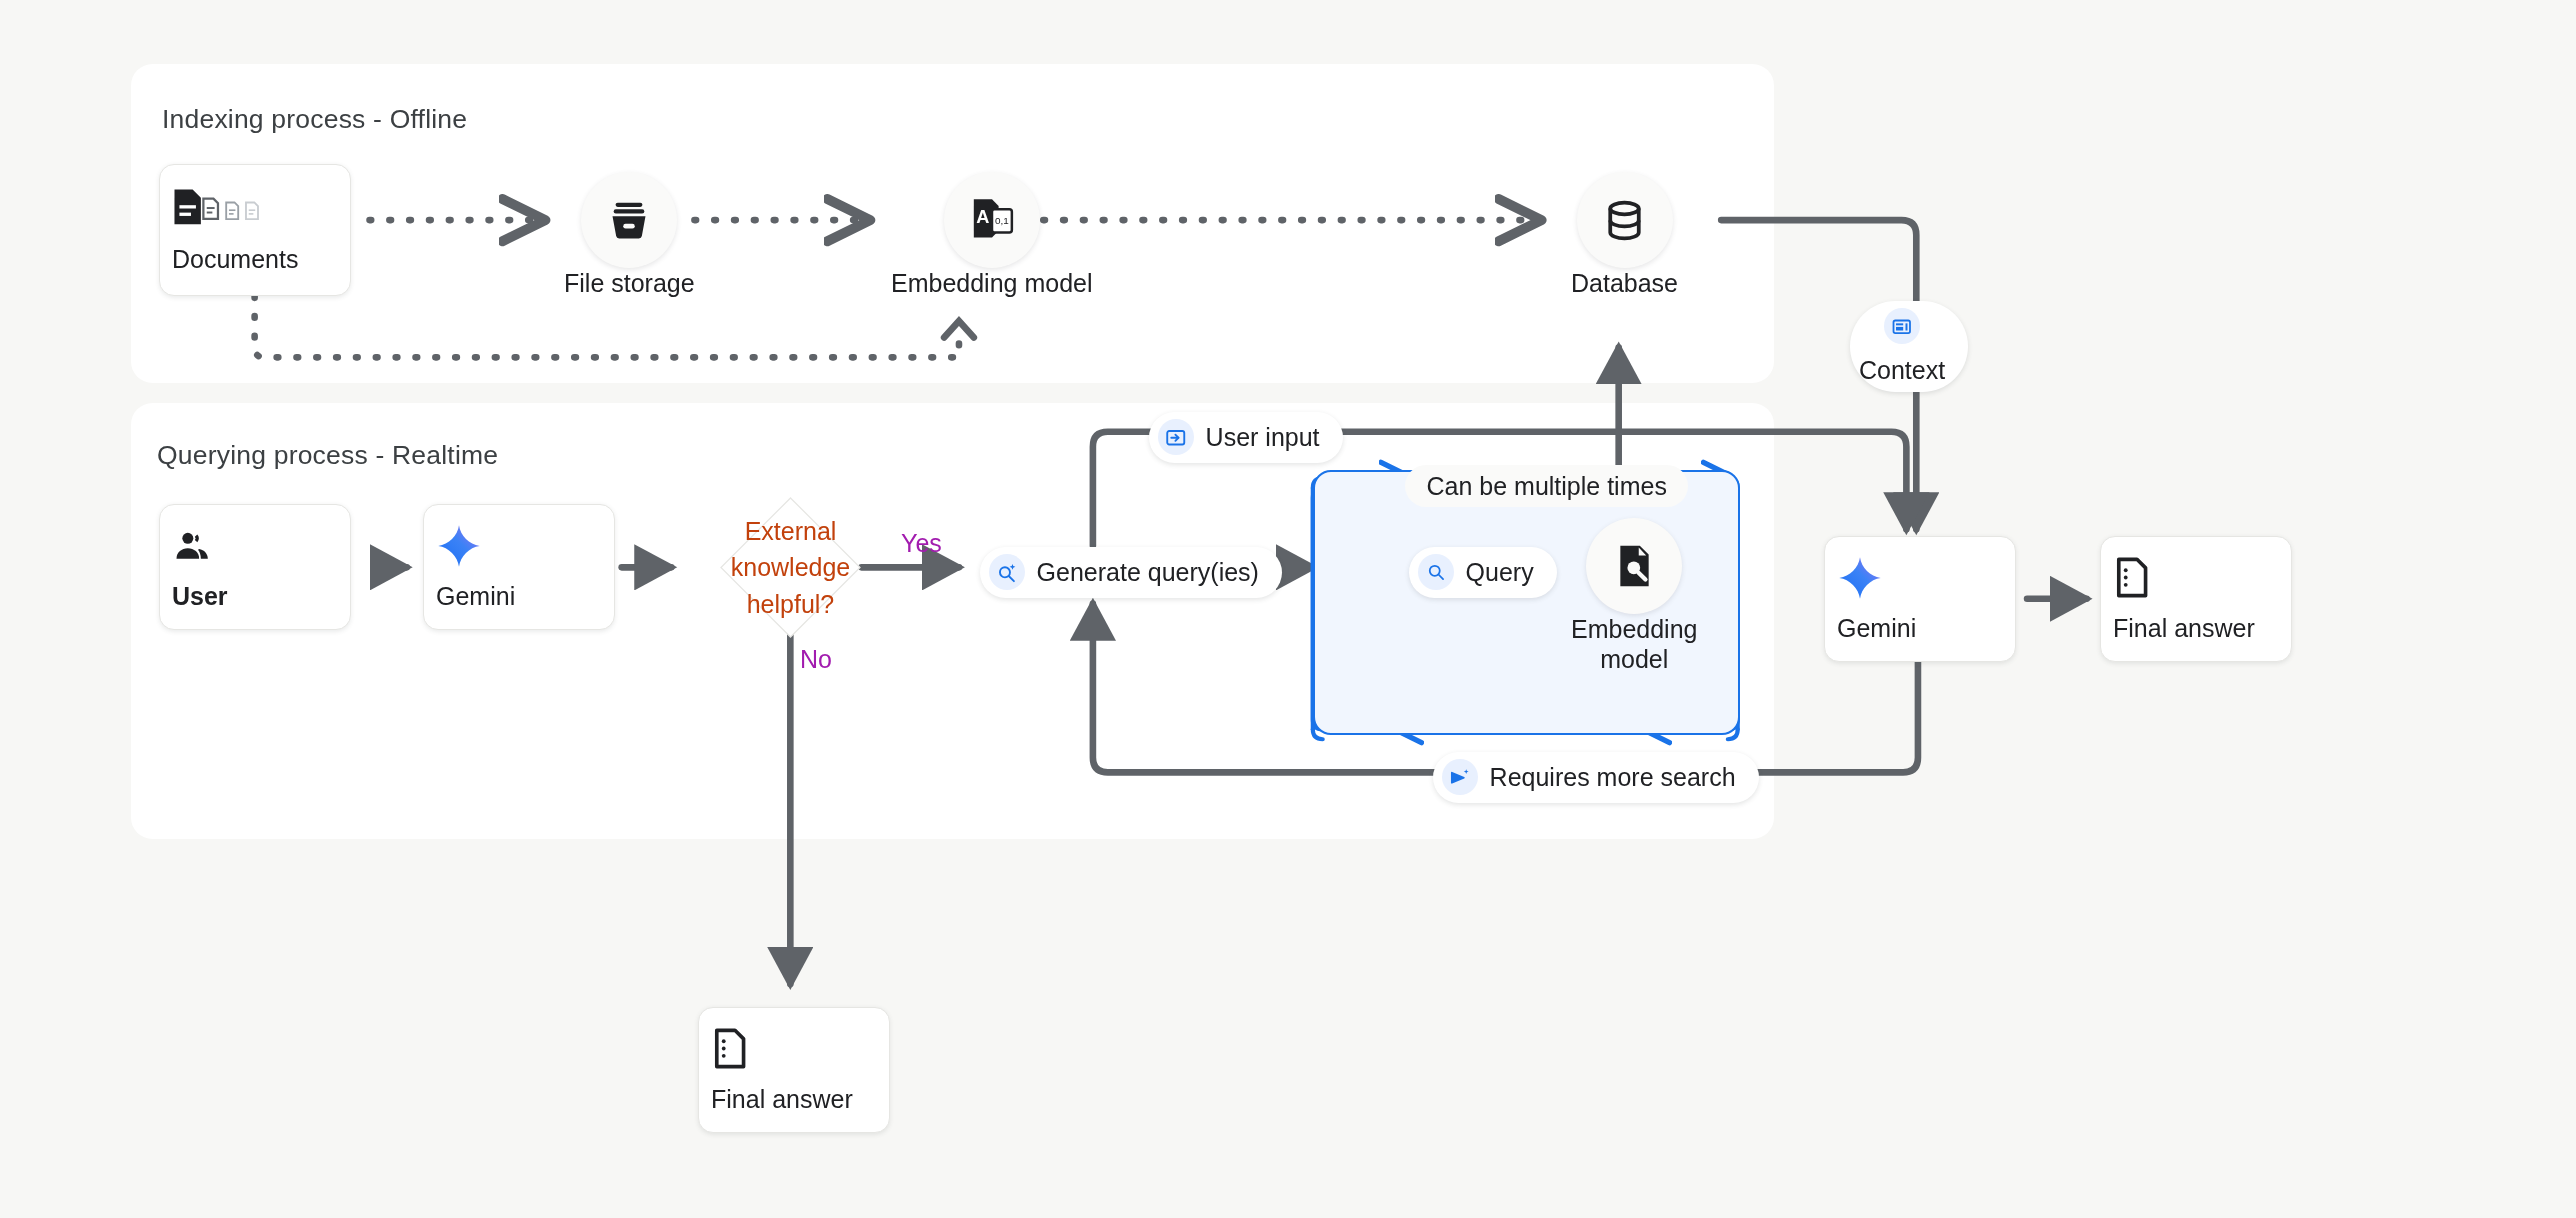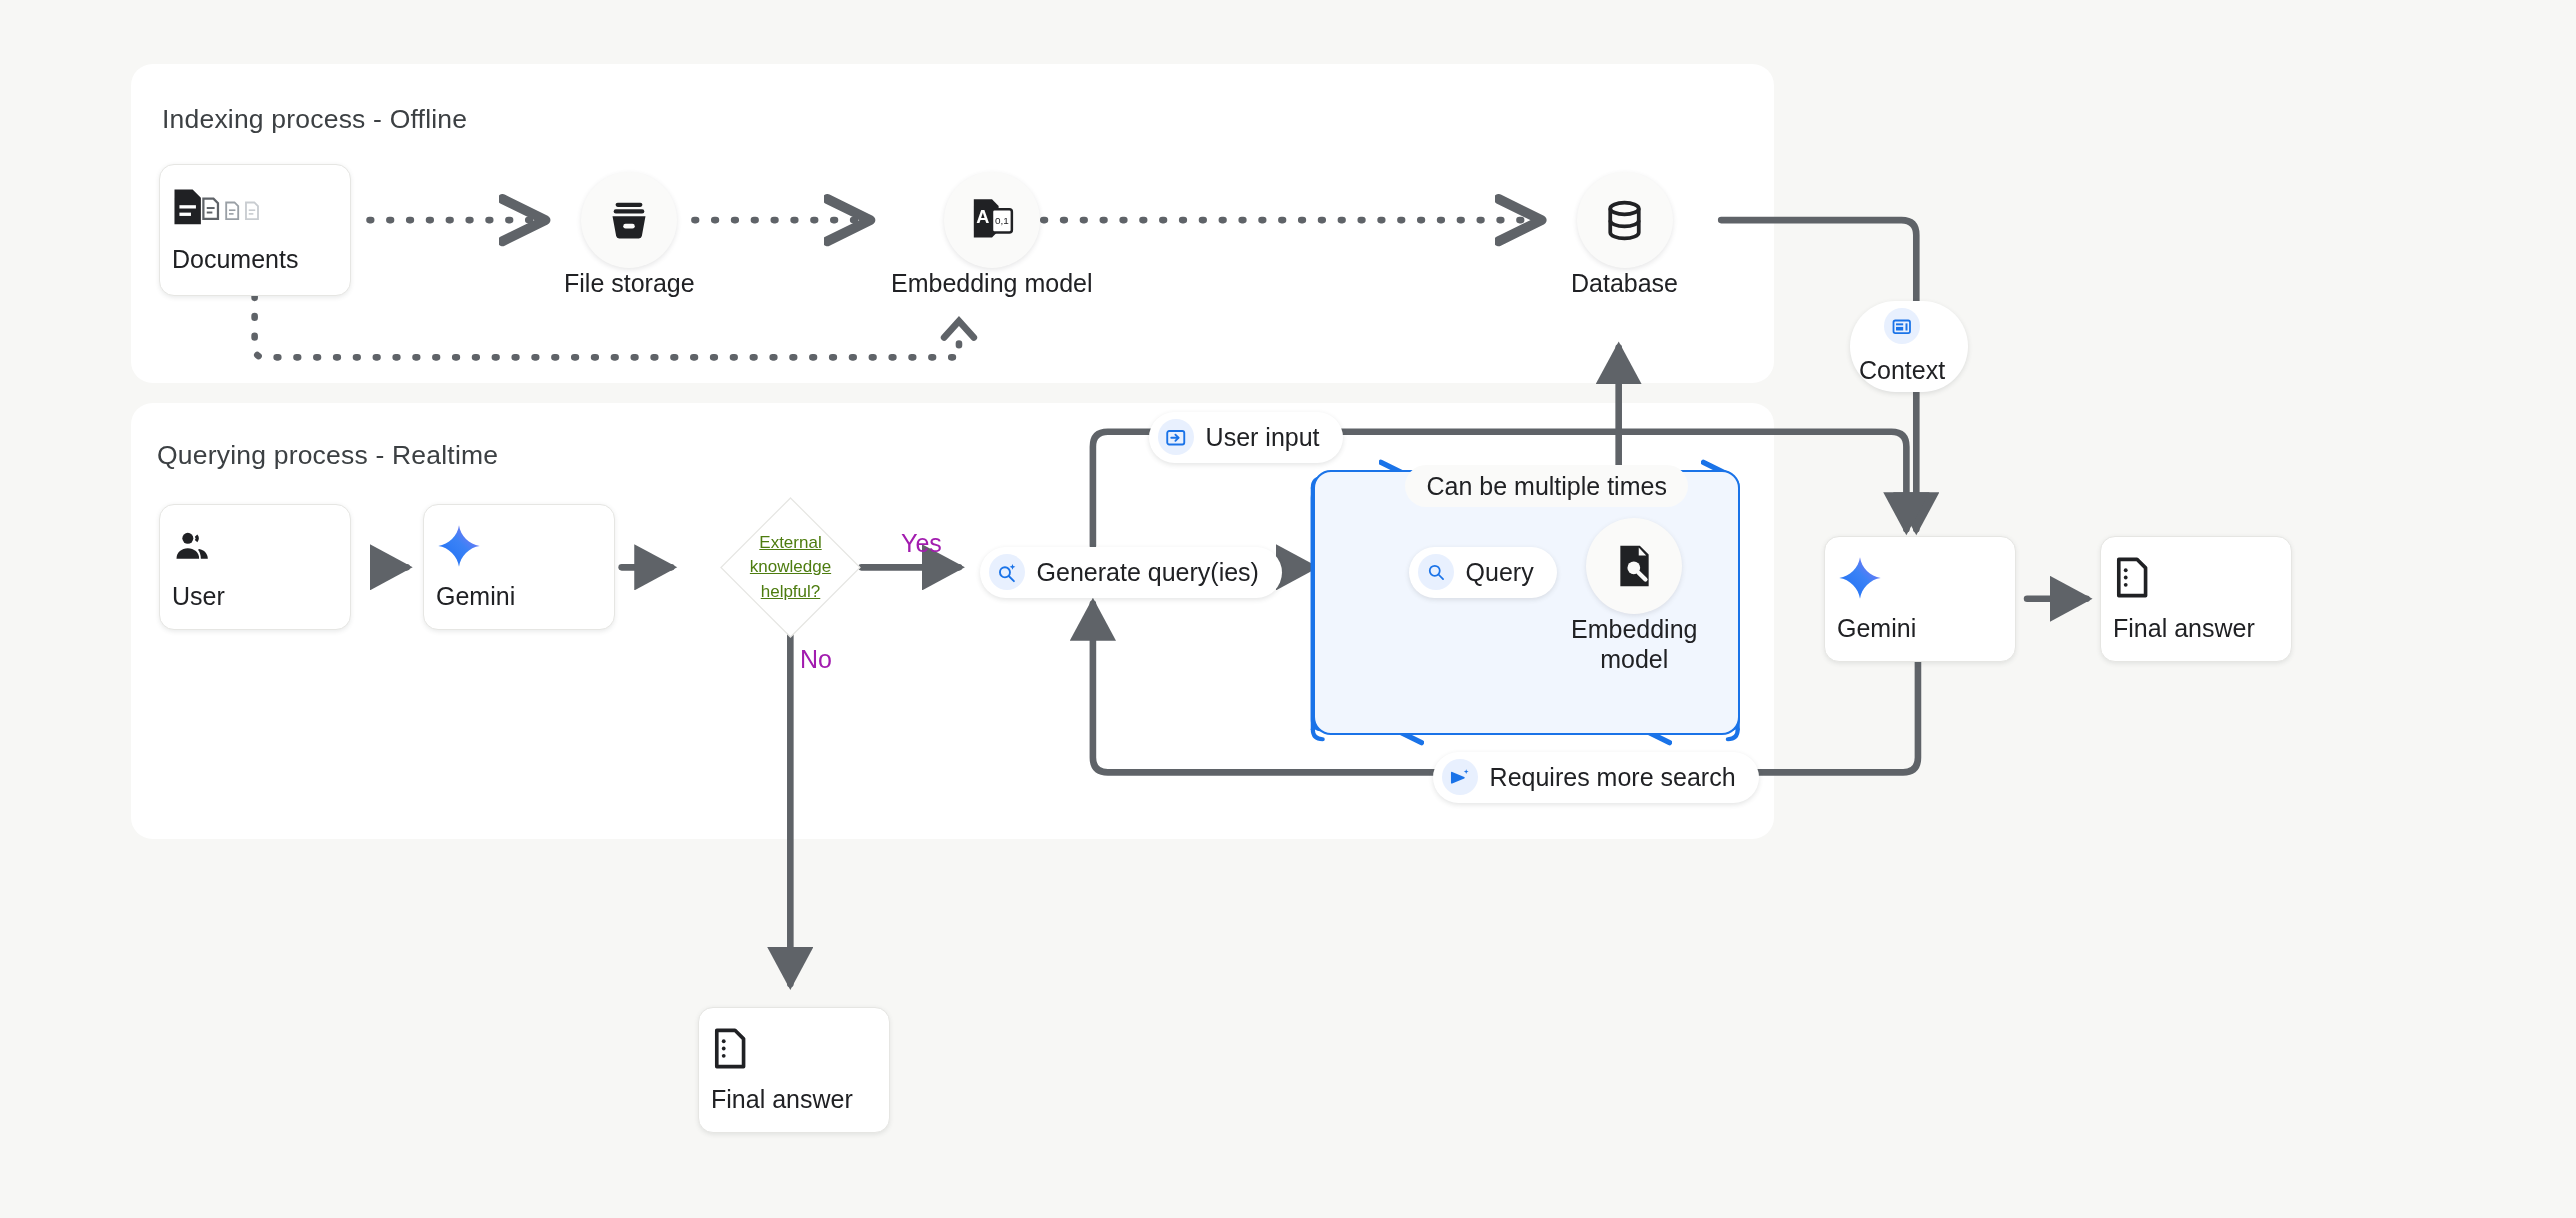--- a/index.html
+++ b/index.html
@@ -73,21 +73,21 @@
     border-radius: 826px;
     padding: 6.6px 21.5px;
     font-size: 25px; color: #202124; white-space: nowrap;
   }
 
   
   .diamond-wrap { position: absolute; }
   .diamond-txt {
     position: absolute; inset: 0;
     display: flex; flex-direction: column; align-items: center; justify-content: center;
-    font-size: 17px; color: #4d7c0f; line-height: 1.45; text-align: center; text-decoration: underline;
+    font-size: 25px; color: #c2410c; line-height: 1.45; text-align: center;
   }
 
   
   .loopbox {
     position: absolute;
     background: #f1f6fe;
     border: 2.5px solid #1a73e8;
     border-radius: 18px;
   }
 
@@ -221,21 +221,21 @@
     <div class="circ">
       <svg width="45" height="45" viewBox="0 0 24 24" fill="none" stroke="#202124" stroke-width="2">
         <ellipse cx="12" cy="5.6" rx="7.6" ry="3.1"></ellipse>
         <path d="M4.4,5.6 v12.8 c0,1.72 3.4,3.1 7.6,3.1 s7.6,-1.38 7.6,-3.1 V5.6"></path>
         <path d="M4.4,12 c0,1.72 3.4,3.1 7.6,3.1 s7.6,-1.38 7.6,-3.1"></path>
       </svg>
     </div>
     <div class="circ-lbl">Database</div>
   </div>
 
-  <div class="card" style="left:159px; top:504px; width:192px; height:126px;">
+  <div class="card" style="left:159px; top:504px; width:192px; height:126px;font-weight:bold;">
     <span class="ico">
       <svg width="43" height="40" viewBox="0 0 24 24" fill="#202124">
         <circle cx="8.6" cy="7.4" r="3.3"></circle>
         <path d="M1.8,19.6 c0,-3.7 3.1,-6.2 6.8,-6.2 c3.7,0 6.8,2.5 6.8,6.2 z"></path>
         <path d="M14.3,5.1 a3.3,3.3 0 0 1 0,4.6 l-1.5,-1.3 a1.4,1.4 0 0 0 0,-2 z"></path>
         <path d="M15.4,13.8 c3,0.5 5.2,2.8 5.2,5.8 h-4.2 c0,-2.2 -0.6,-4.1 -1.7,-5.4 z"></path>
       </svg>
     </span>
     <span class="lbl">User</span>
   </div>

